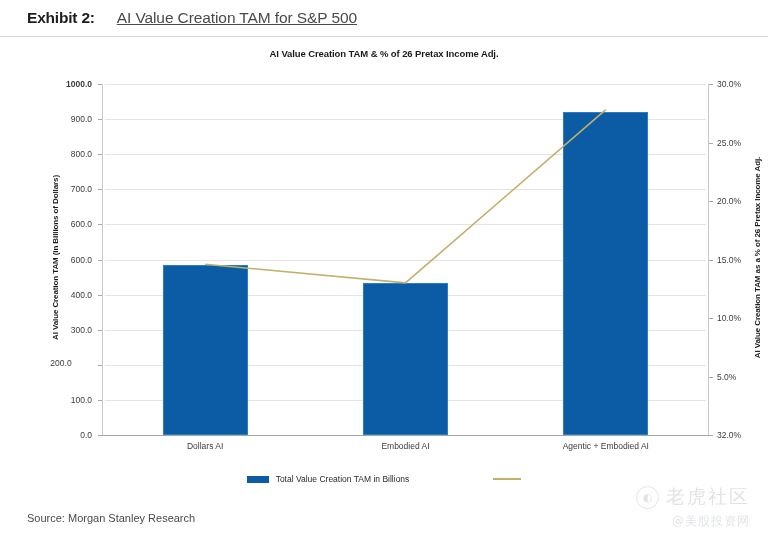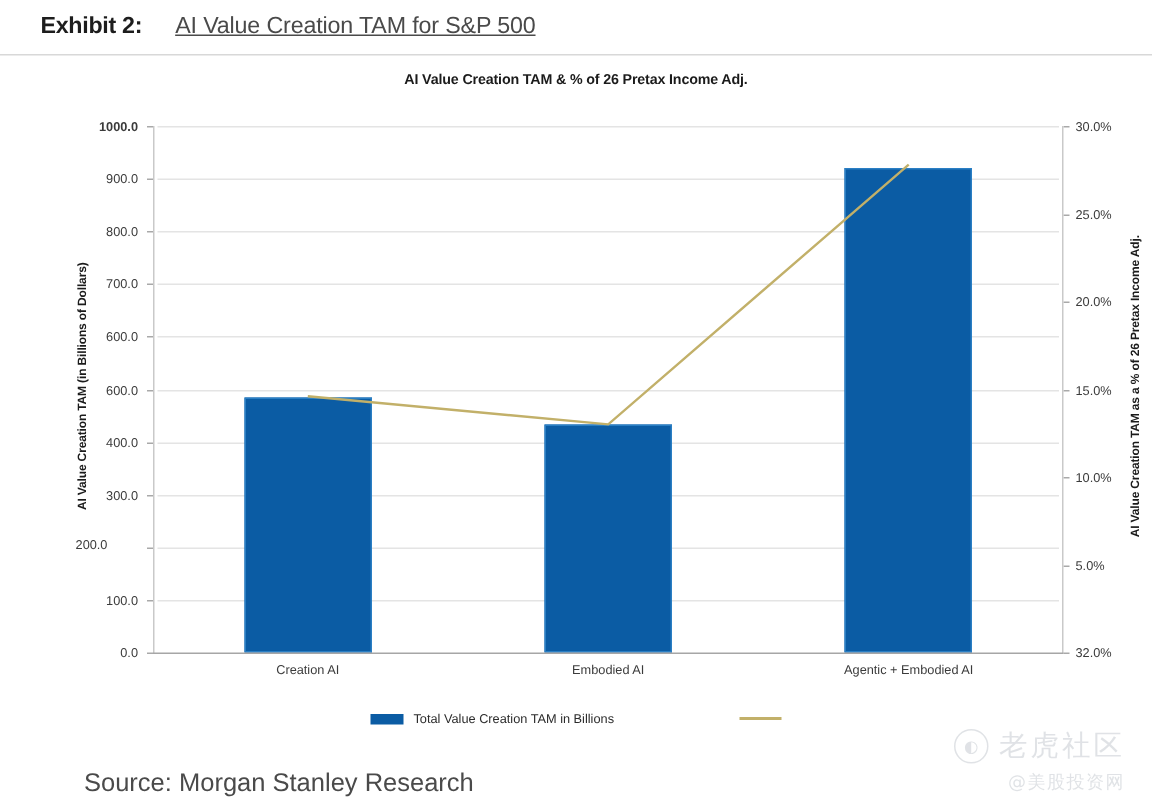--- a/index.html
+++ b/index.html
@@ -179,23 +179,22 @@
     font-size: 8.5px;
     color: #2b2b2b;
     white-space: nowrap;
   }
 
   
   #source-note {
     position: absolute;
     left: 27px;
     top: 512px;
-    font-size: 17px;
+    font-size: 11px;
     color: #4a4a4a;
-    margin-left: 29px;
   }
 
   
   #watermark {
     position: absolute;
     right: 18px;
     top: 484px;
     width: 150px;
     height: 50px;
     opacity: 0.30;
@@ -313,21 +312,21 @@
         <div class="bar" style="left: 258px; width: 85px; height: 152px; background: rgb(11, 92, 164);"></div>
         <div class="bar" style="left: 458.3px; width: 85px; height: 322.9px; background: rgb(11, 92, 164);"></div>
       </div>
     <svg id="line-svg" width="601" height="351" viewBox="0 0 601 351" style="position:absolute;left:0;top:0;overflow:visible;">
         <polyline points="100.2,180.2 300.5,198.9 500.8,25.7" fill="none" stroke="#c2b069" stroke-width="1.6"></polyline>
       </svg>
     <div id="axis-baseline"></div>
   </div>
 
   <div id="xticks">
-      <div class="xtick" style="left: 125.167px; width: 160px;">Creation AI</div>
+      <div class="xtick" style="left: 125.167px; width: 160px;">Dollars AI</div>
       <div class="xtick" style="left: 325.5px; width: 160px;">Embodied AI</div>
       <div class="xtick" style="left: 525.833px; width: 160px;">Agentic + Embodied AI</div>
     </div>
 
   <div id="legend">
     <div class="legend-entry">
       <span class="legend-swatch-bar"></span>
       <span class="legend-text">Total Value Creation TAM in Billions</span>
     </div>
     <div class="legend-entry">

